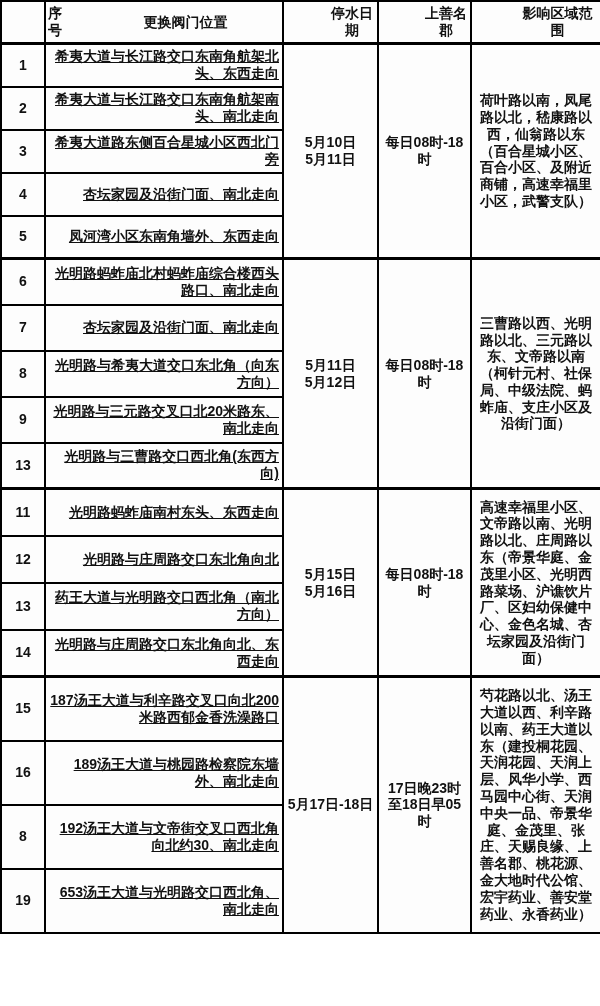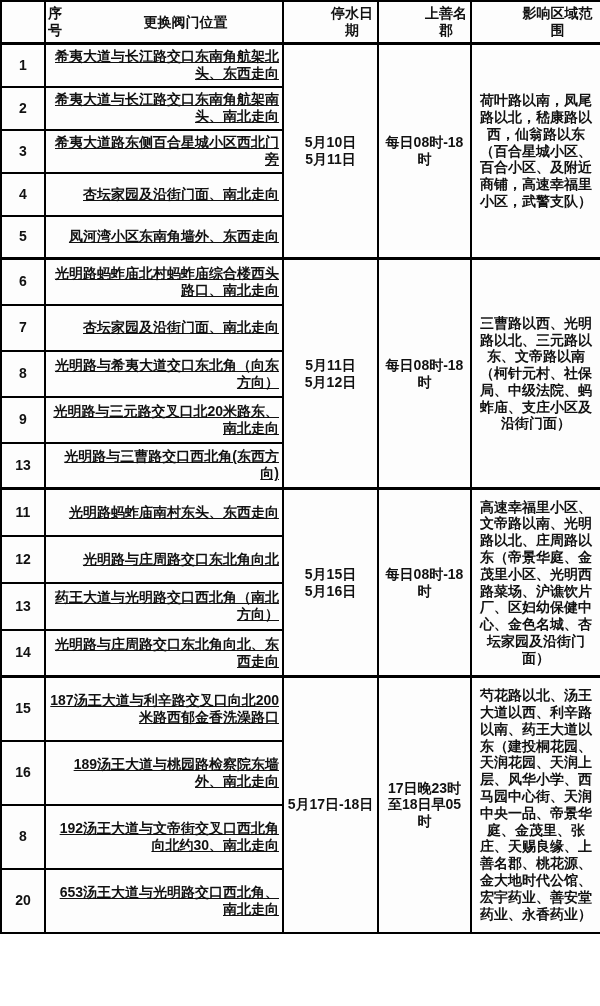--- a/index.html
+++ b/index.html
@@ -143,18 +143,18 @@
         </tr>
         <tr class="group-3">
           <td class="cell-no">16</td>
           <td class="cell-loc">189汤王大道与桃园路检察院东墙外、南北走向</td>
         </tr>
         <tr class="group-3">
           <td class="cell-no">8</td>
           <td class="cell-loc">192汤王大道与文帝街交叉口西北角向北约30、南北走向</td>
         </tr>
         <tr class="group-3">
-          <td class="cell-no">20</td>
+          <td class="cell-no">19</td>
           <td class="cell-loc">653汤王大道与光明路交口西北角、南北走向</td>
         </tr>
       </tbody>
   </table>
 </div>
 
 </body></html>

